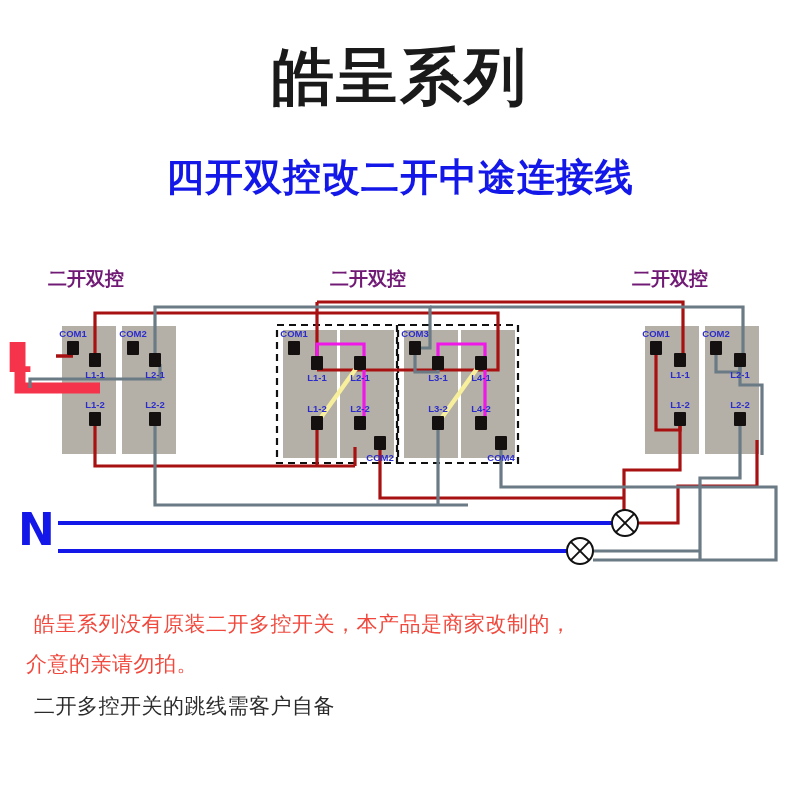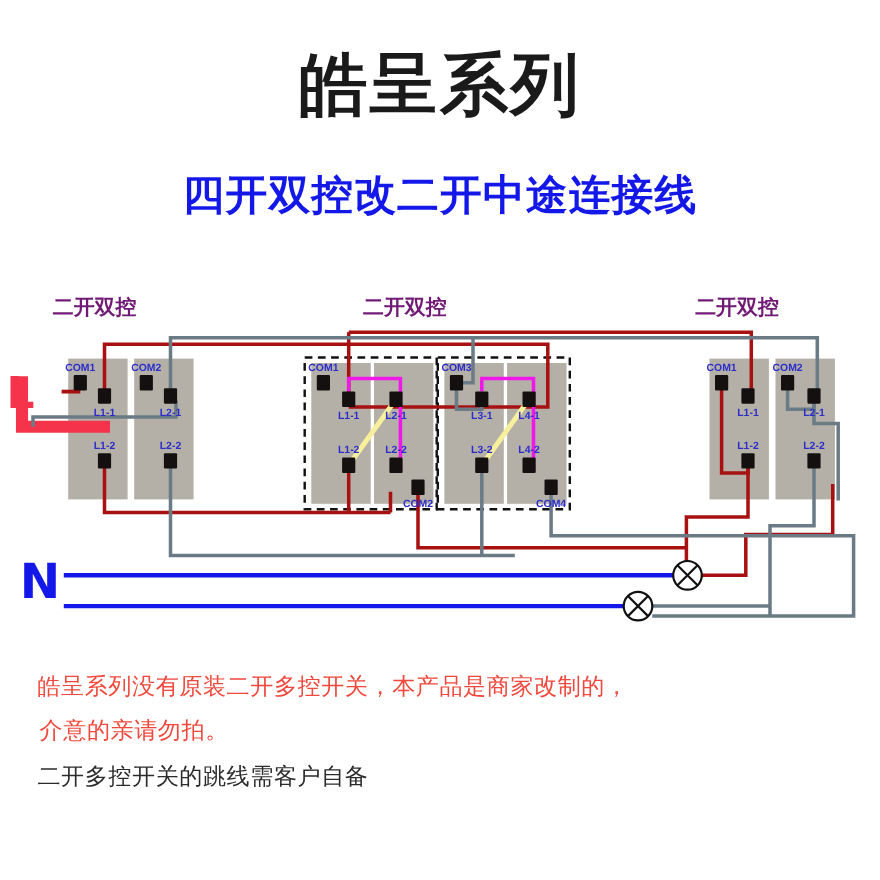--- a/index.html
+++ b/index.html
@@ -188,16 +188,16 @@
         <text x="656" y="337" text-anchor="middle" fill="#2c2ccc" font-size="9.5" font-weight="bold" font-family="&quot;Liberation Sans&quot;, sans-serif">COM1</text>
         <text x="680" y="378" text-anchor="middle" fill="#2c2ccc" font-size="9.5" font-weight="bold" font-family="&quot;Liberation Sans&quot;, sans-serif">L1-1</text>
         <text x="680" y="408" text-anchor="middle" fill="#2c2ccc" font-size="9.5" font-weight="bold" font-family="&quot;Liberation Sans&quot;, sans-serif">L1-2</text>
         <text x="716" y="337" text-anchor="middle" fill="#2c2ccc" font-size="9.5" font-weight="bold" font-family="&quot;Liberation Sans&quot;, sans-serif">COM2</text>
         <text x="740" y="378" text-anchor="middle" fill="#2c2ccc" font-size="9.5" font-weight="bold" font-family="&quot;Liberation Sans&quot;, sans-serif">L2-1</text>
         <text x="740" y="408" text-anchor="middle" fill="#2c2ccc" font-size="9.5" font-weight="bold" font-family="&quot;Liberation Sans&quot;, sans-serif">L2-2</text>
       </g>
   </svg>
 
   <div class="note-red" style="left:34px;top:610px">皓呈系列没有原装二开多控开关，本产品是商家改制的，</div>
-  <div class="note-red" style="left:36px;top:650px">介意的亲请勿拍。</div>
+  <div class="note-red" style="left:26px;top:650px">介意的亲请勿拍。</div>
   <div class="note-dark" style="left:34px;top:692px">二开多控开关的跳线需客户自备</div>
 
 </div>
 
 </body></html>

